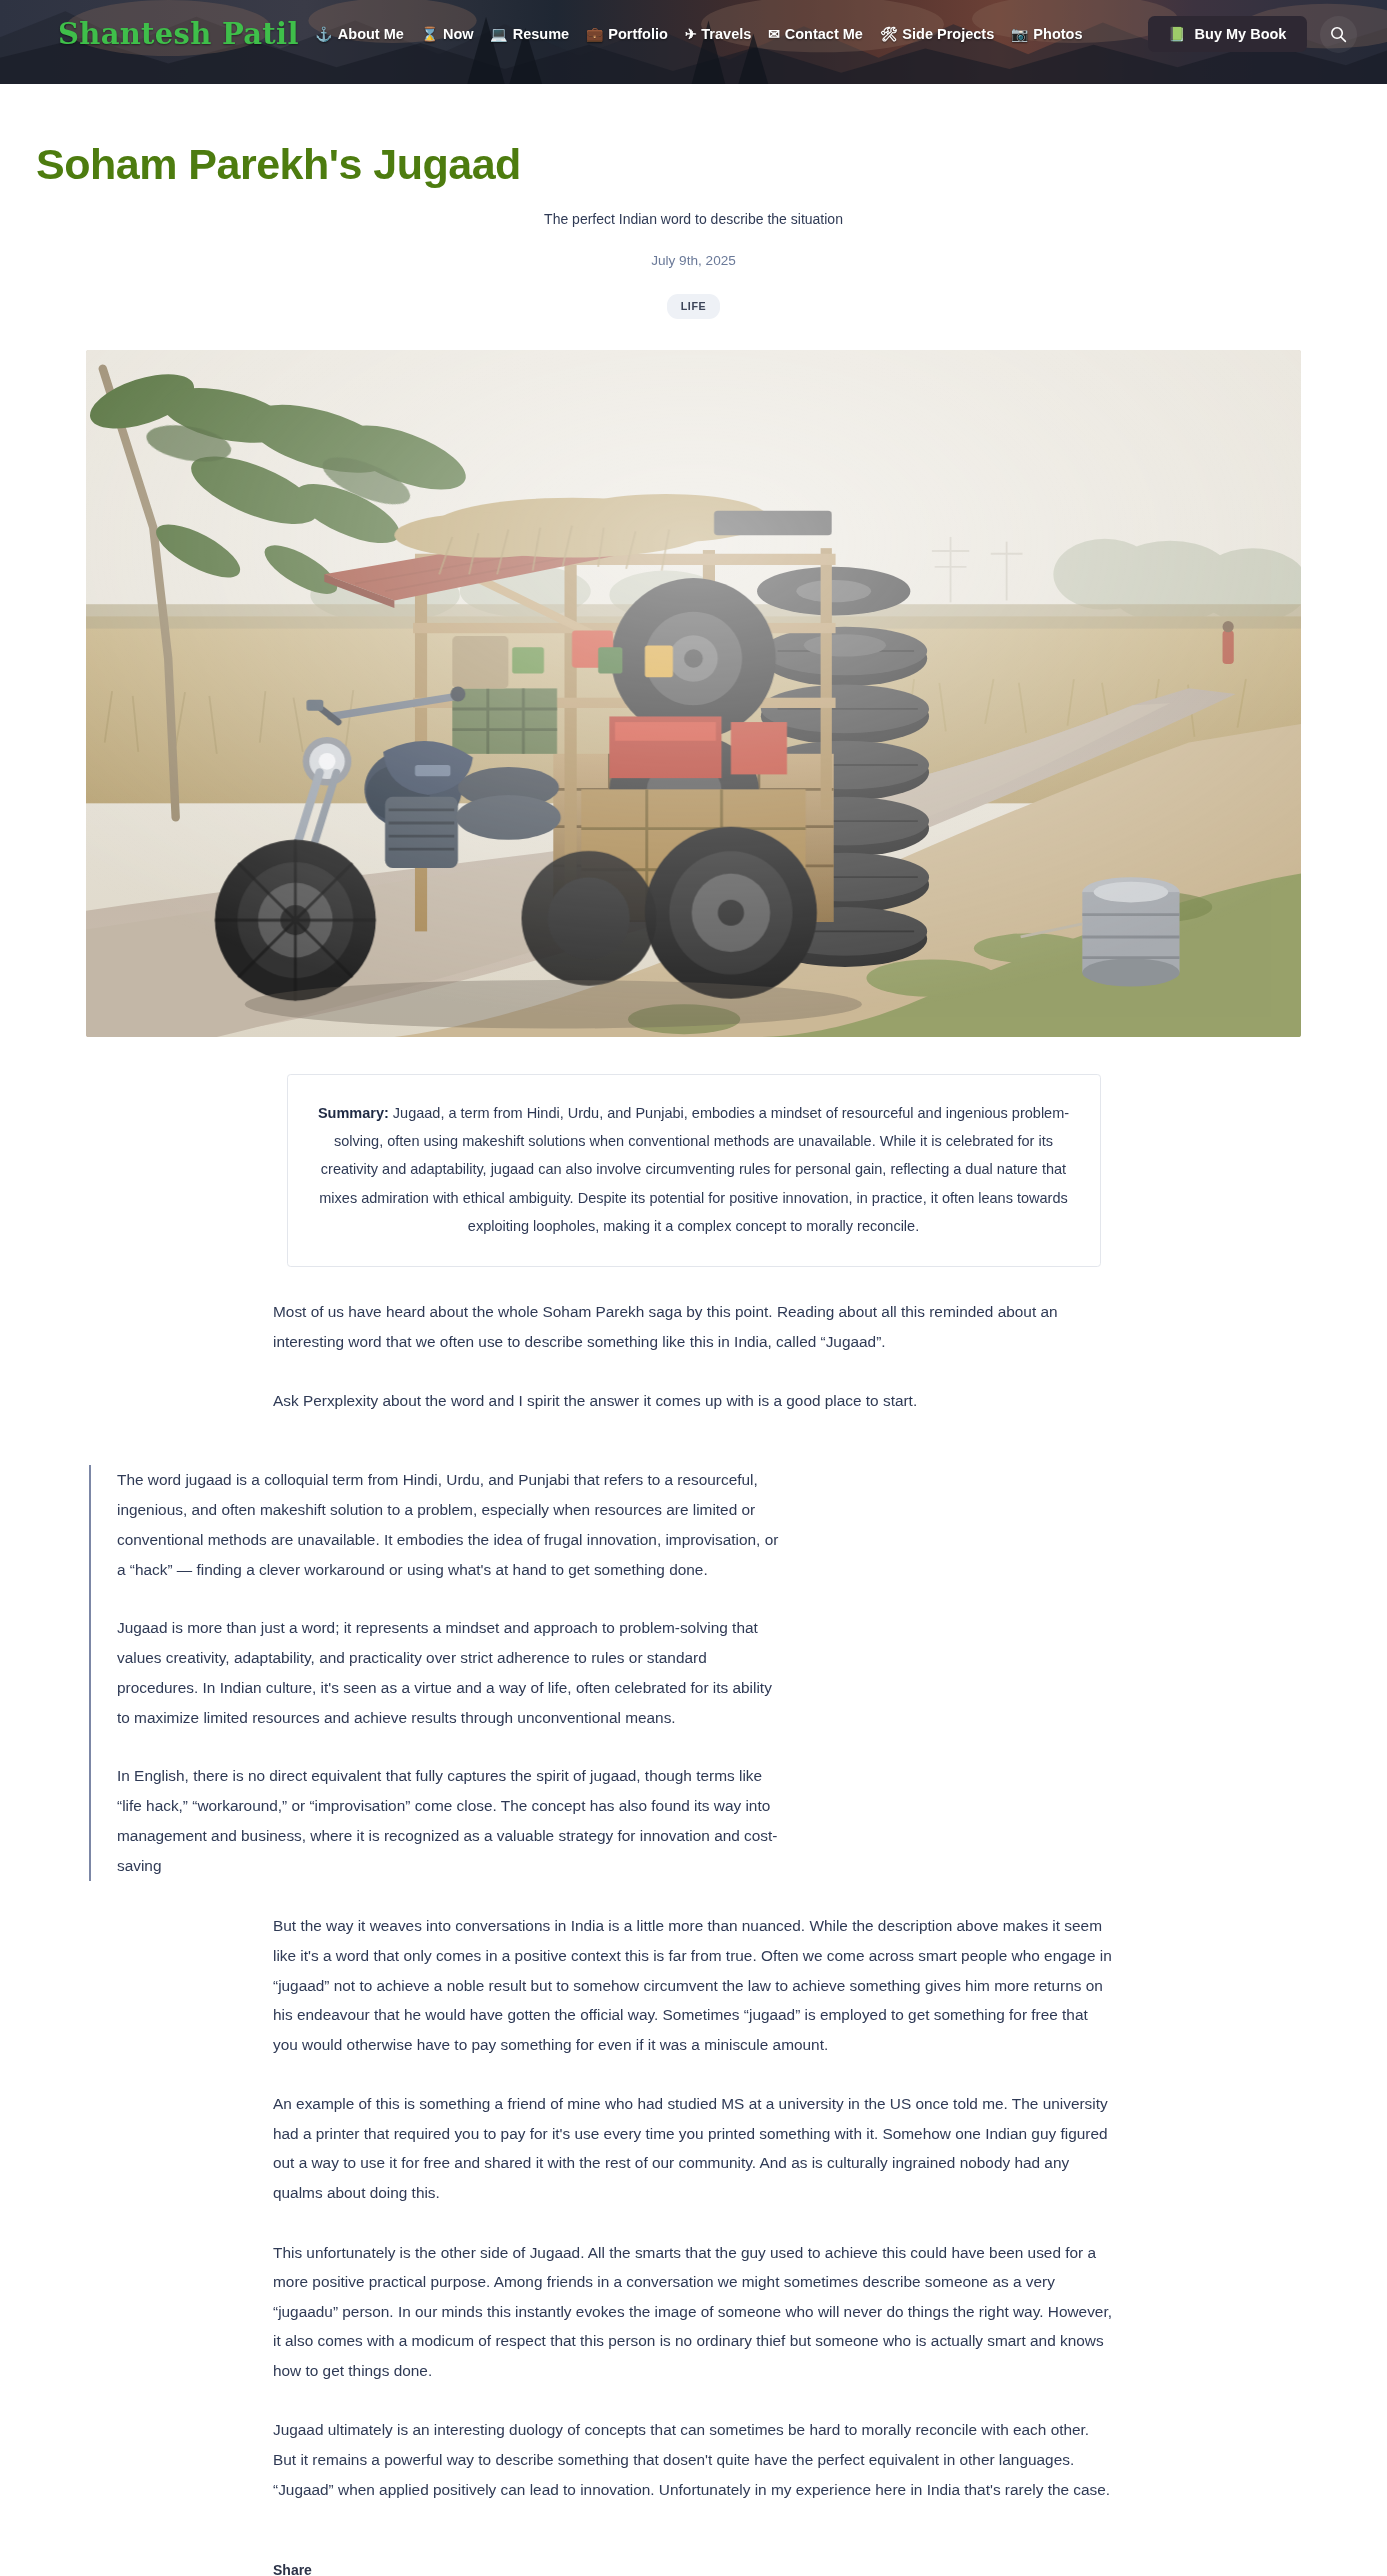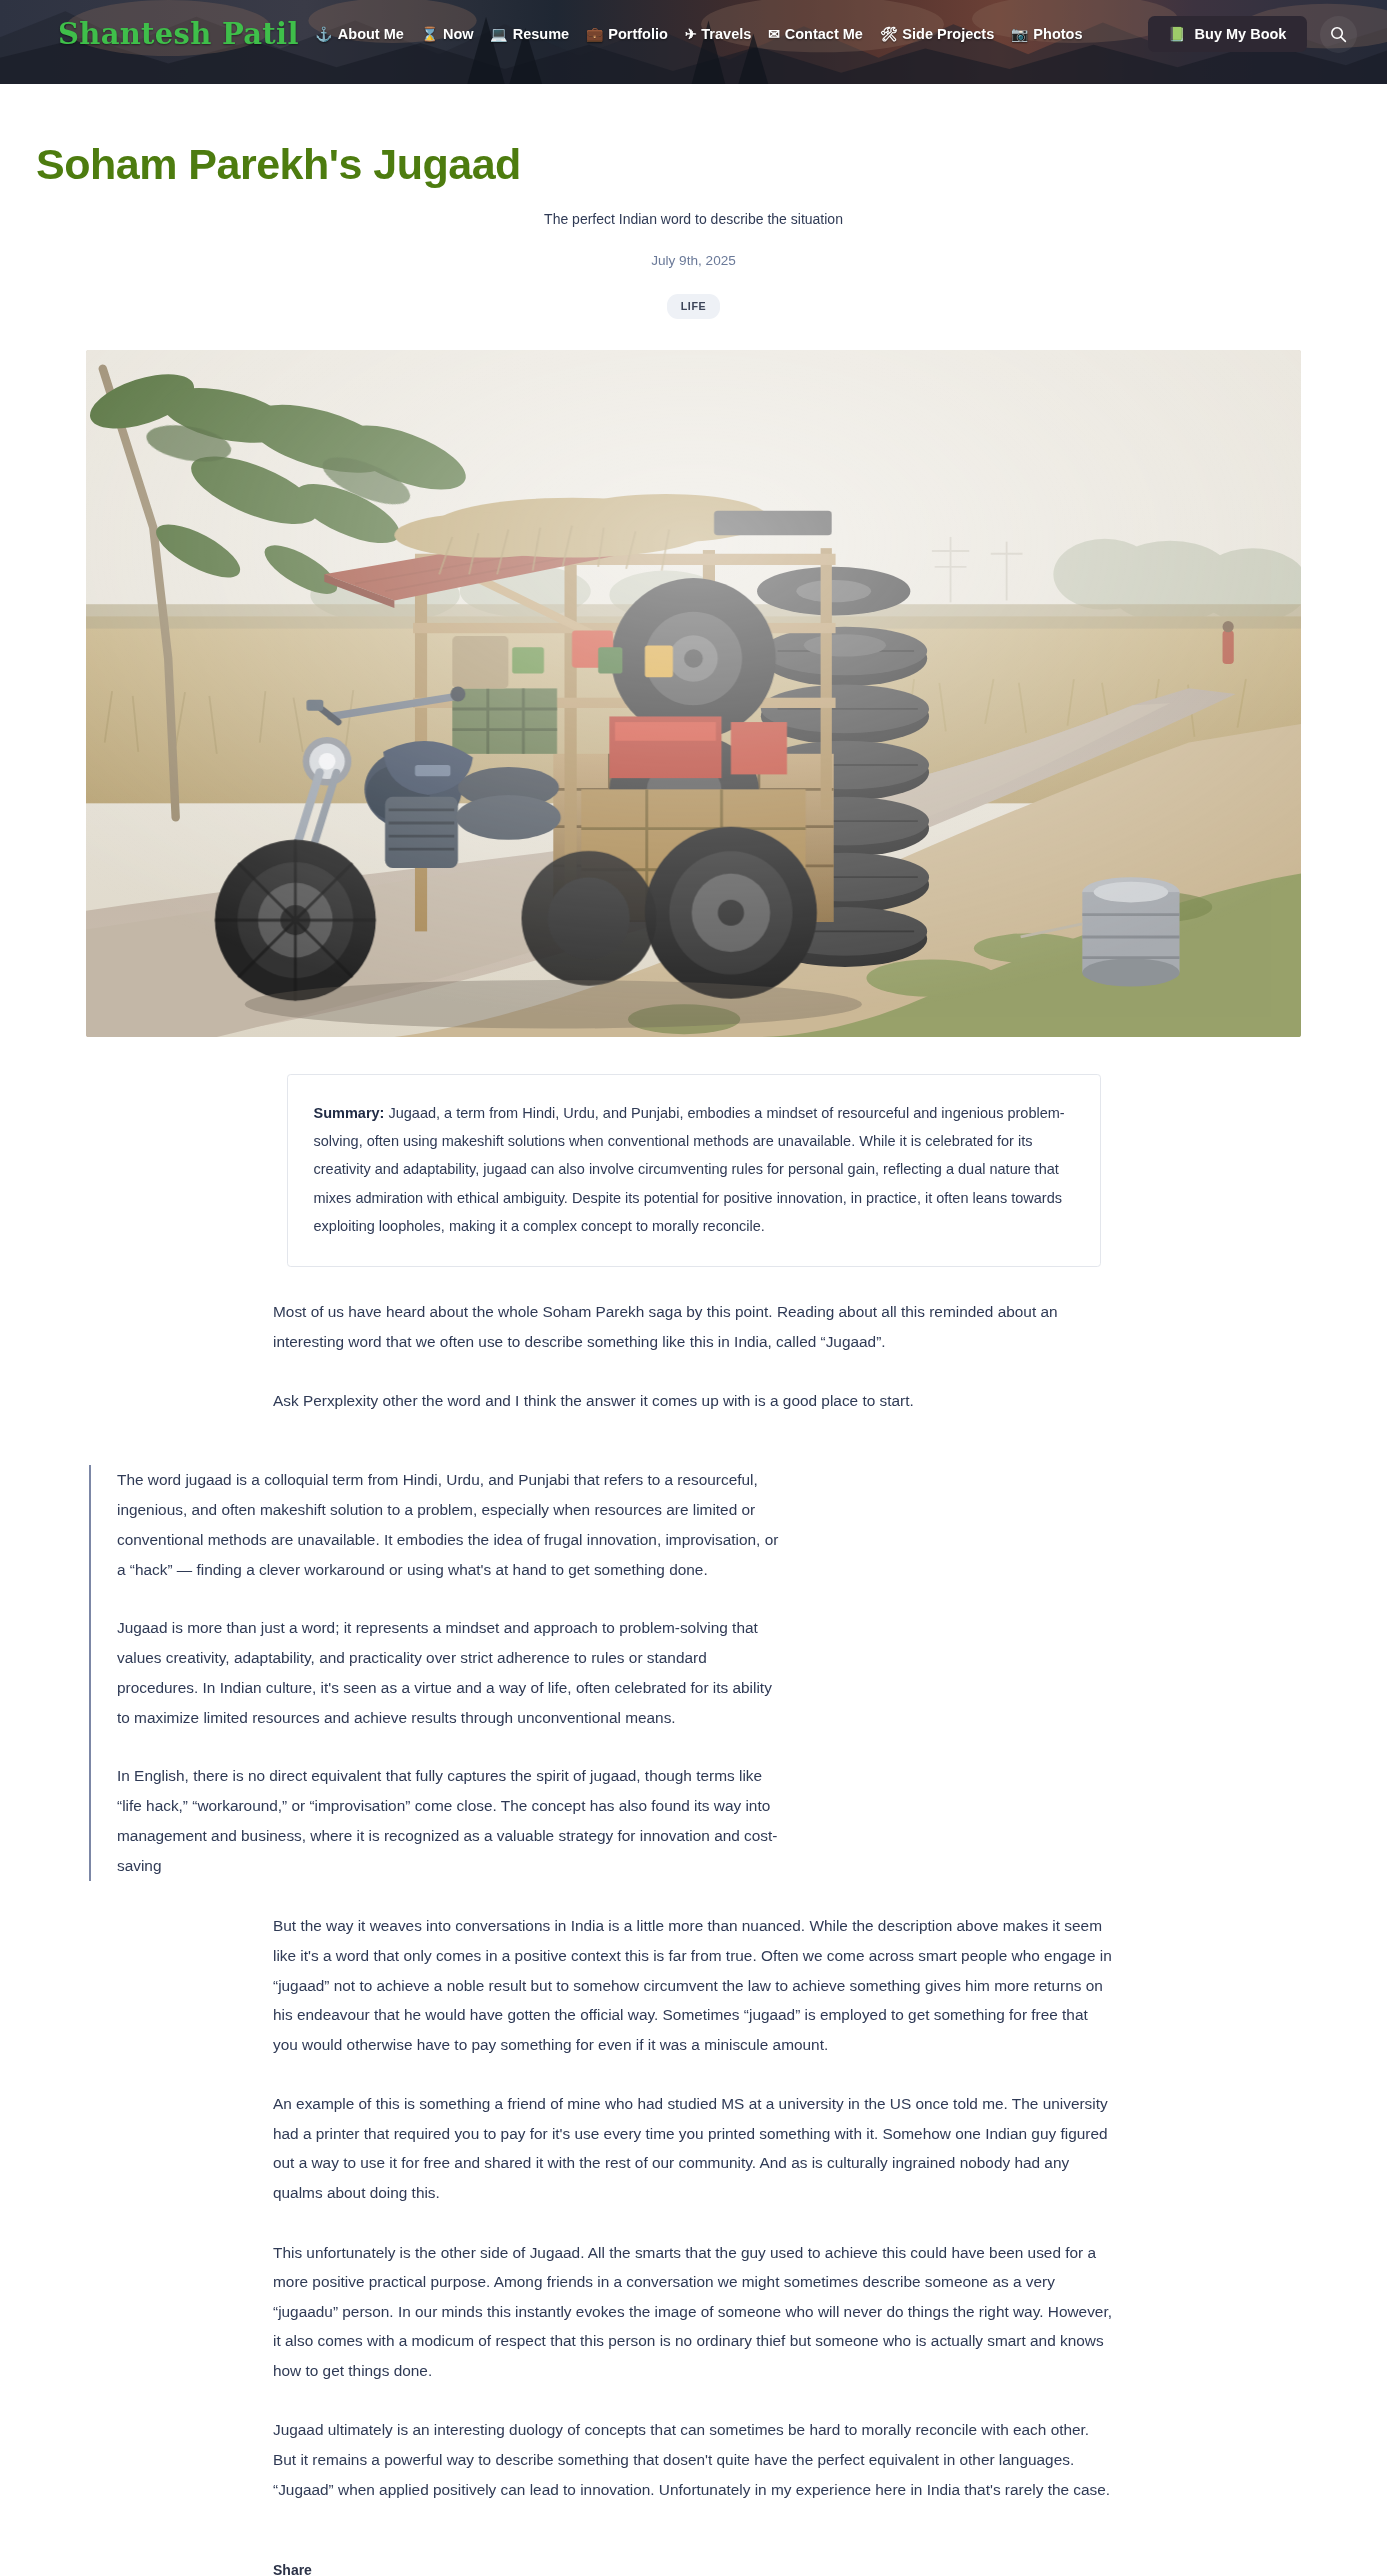--- a/index.html
+++ b/index.html
@@ -122,20 +122,21 @@
 
   .content-col { width: 841px; margin: 0 auto; }
 
   .summary-box {
     margin-top: 37px;
     width: 814px;
     margin-left: auto; margin-right: auto;
     border: 0.9px solid #e3e6ec;
     border-radius: 3.7px;
     padding: 24px 26px 26px 26px;
+    text-align: center;
   }
   .summary-box p {
     font-size: 14.5px;
     line-height: 1.95;
     color: #2f3a55;
   }
   .summary-box b { font-weight: 700; color: #1f2a44; }
 
   .body-p {
     font-size: 15.4px;
@@ -506,21 +507,21 @@
       <rect width="1300" height="735" fill="url(#haze)"></rect>
     </svg>
   </div>
 
   <section class="summary-box">
     <p><b>Summary:</b><span> Jugaad, a term from Hindi, Urdu, and Punjabi, embodies a mindset of resourceful and ingenious problem-solving, often using makeshift solutions when conventional methods are unavailable. While it is celebrated for its creativity and adaptability, jugaad can also involve circumventing rules for personal gain, reflecting a dual nature that mixes admiration with ethical ambiguity. Despite its potential for positive innovation, in practice, it often leans towards exploiting loopholes, making it a complex concept to morally reconcile.</span></p>
   </section>
 
   <div class="content-col">
     <p class="body-p">Most of us have heard about the whole Soham Parekh saga by this point. Reading about all this reminded about an interesting word that we often use to describe something like this in India, called “Jugaad”.</p>
-    <p class="body-p">Ask Perxplexity other the word and I think the answer it comes up with is a good place to start.</p>
+    <p class="body-p">Ask Perxplexity about the word and I spirit the answer it comes up with is a good place to start.</p>
   </div>
 
   <blockquote class="quote">
     <p>The word jugaad is a colloquial term from Hindi, Urdu, and Punjabi that refers to a resourceful, ingenious, and often makeshift solution to a problem, especially when resources are limited or conventional methods are unavailable. It embodies the idea of frugal innovation, improvisation, or a “hack” — finding a clever workaround or using what's at hand to get something done.</p>
     <p>Jugaad is more than just a word; it represents a mindset and approach to problem-solving that values creativity, adaptability, and practicality over strict adherence to rules or standard procedures. In Indian culture, it's seen as a virtue and a way of life, often celebrated for its ability to maximize limited resources and achieve results through unconventional means.</p>
     <p>In English, there is no direct equivalent that fully captures the spirit of jugaad, though terms like “life hack,” “workaround,” or “improvisation” come close. The concept has also found its way into management and business, where it is recognized as a valuable strategy for innovation and cost-saving</p>
   </blockquote>
 
   <div class="content-col">
     <p class="body-p">But the way it weaves into conversations in India is a little more than nuanced. While the description above makes it seem like it's a word that only comes in a positive context this is far from true. Often we come across smart people who engage in “jugaad” not to achieve a noble result but to somehow circumvent the law to achieve something gives him more returns on his endeavour that he would have gotten the official way. Sometimes “jugaad” is employed to get something for free that you would otherwise have to pay something for even if it was a miniscule amount.</p>

